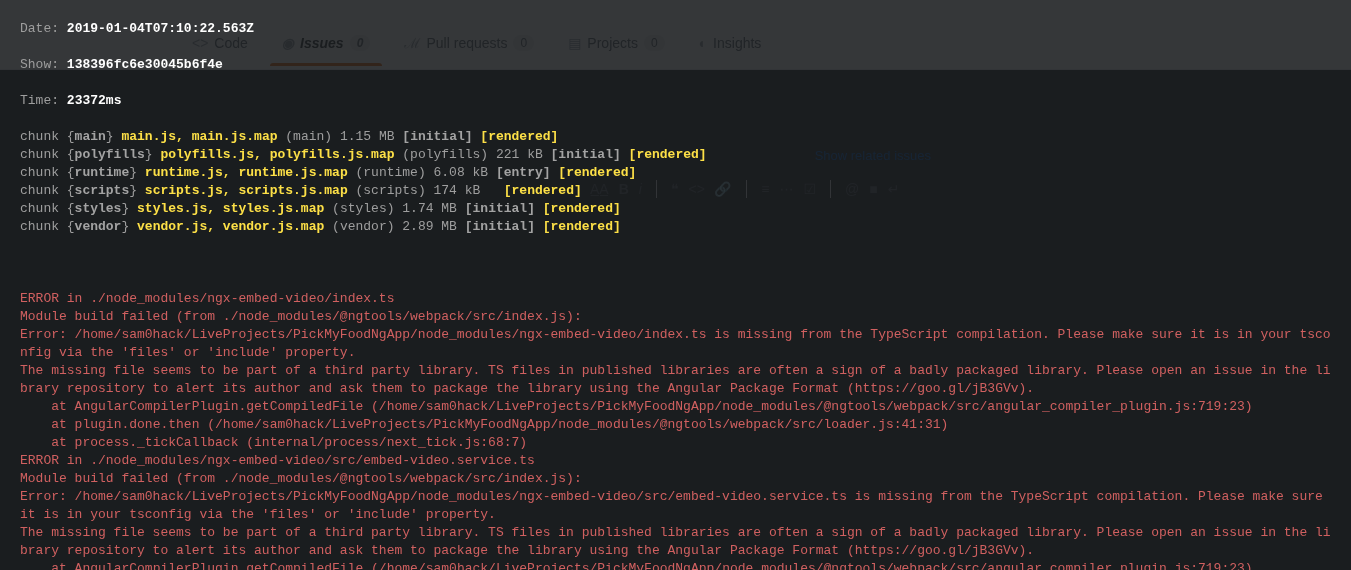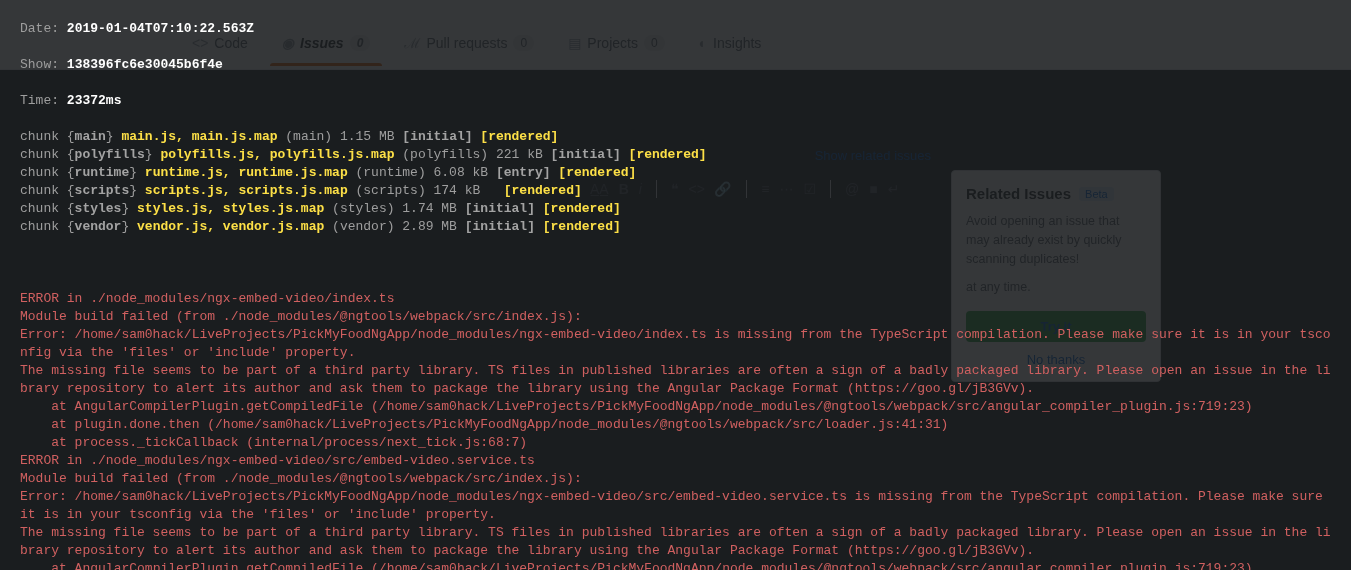--- a/index.html
+++ b/index.html
@@ -125,30 +125,20 @@
       <span>☑</span>
     </div>
     <div class="sep"></div>
     <div class="tool-group">
       <span>@</span>
       <span>■</span>
       <span>↵</span>
     </div>
   </div>
 
-  <div class="related-box">
-    <h3>
-      <span>Related Issues</span>
-      <span class="beta">Beta</span>
-    </h3>
-    <p>Avoid opening an issue that may already exist by quickly scanning duplicates!</p>
-    <p><span> at any time.</span></p>
-    <a class="btn-primary">Try it</a>
-    <a class="no-thanks">No thanks</a>
-  </div>
 
 </div>
 <div class="gh-overlay"></div>
 
 <div class="terminal">
 <span class="term-line"><span class="dim">Date:</span> <span class="white">2019-01-04T07:10:22.563Z</span></span>
 <span class="term-line"><span class="dim">Show:</span> <span class="white">138396fc6e30045b6f4e</span></span>
 <span class="term-line"><span class="dim">Time:</span> <span class="white">23372ms</span></span>
 <div id="chunk-lines"><span class="term-line"><span class="dim">chunk {</span><span class="yel">main</span><span class="dim">}</span> <span class="grn">main.js, main.js.map</span> <span class="dim">(main) 1.15 MB</span> <span class="yel">[initial]</span> <span class="grn">[rendered]</span></span><span class="term-line"><span class="dim">chunk {</span><span class="yel">polyfills</span><span class="dim">}</span> <span class="grn">polyfills.js, polyfills.js.map</span> <span class="dim">(polyfills) 221 kB</span> <span class="yel">[initial]</span> <span class="grn">[rendered]</span></span><span class="term-line"><span class="dim">chunk {</span><span class="yel">runtime</span><span class="dim">}</span> <span class="grn">runtime.js, runtime.js.map</span> <span class="dim">(runtime) 6.08 kB</span> <span class="yel">[entry]</span> <span class="grn">[rendered]</span></span><span class="term-line"><span class="dim">chunk {</span><span class="yel">scripts</span><span class="dim">}</span> <span class="grn">scripts.js, scripts.js.map</span> <span class="dim">(scripts) 174 kB </span>  <span class="grn">[rendered]</span></span><span class="term-line"><span class="dim">chunk {</span><span class="yel">styles</span><span class="dim">}</span> <span class="grn">styles.js, styles.js.map</span> <span class="dim">(styles) 1.74 MB</span> <span class="yel">[initial]</span> <span class="grn">[rendered]</span></span><span class="term-line"><span class="dim">chunk {</span><span class="yel">vendor</span><span class="dim">}</span> <span class="grn">vendor.js, vendor.js.map</span> <span class="dim">(vendor) 2.89 MB</span> <span class="yel">[initial]</span> <span class="grn">[rendered]</span></span></div>
 <span class="term-line">&nbsp;</span>

